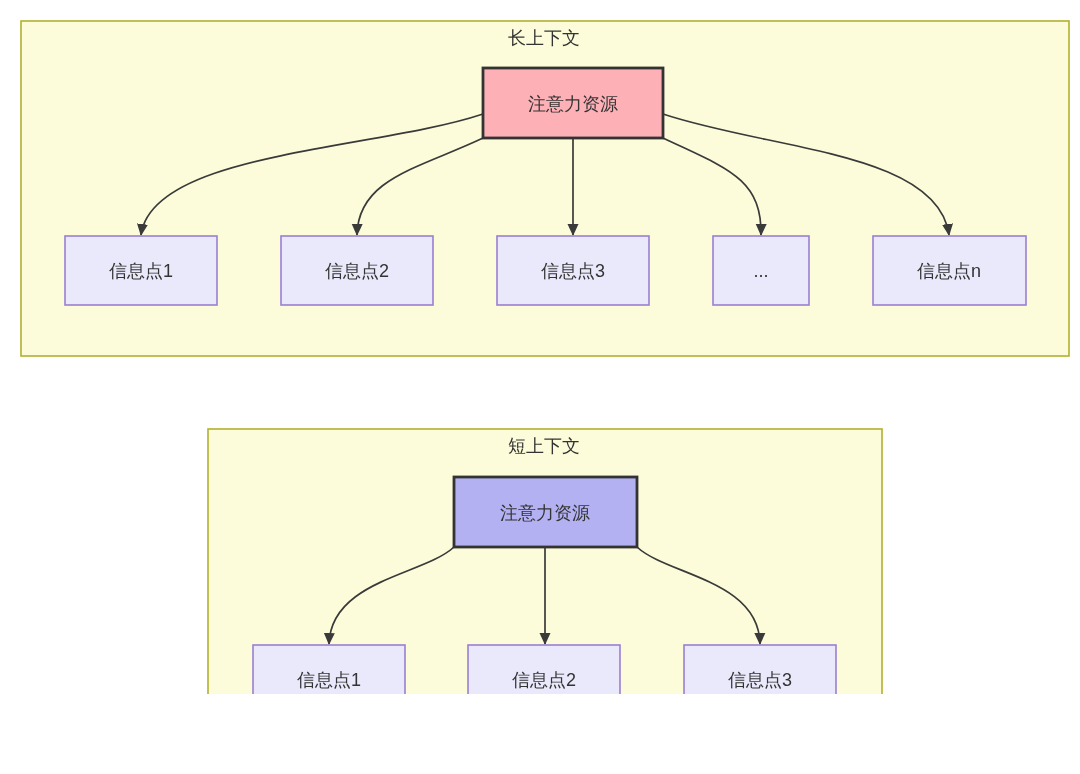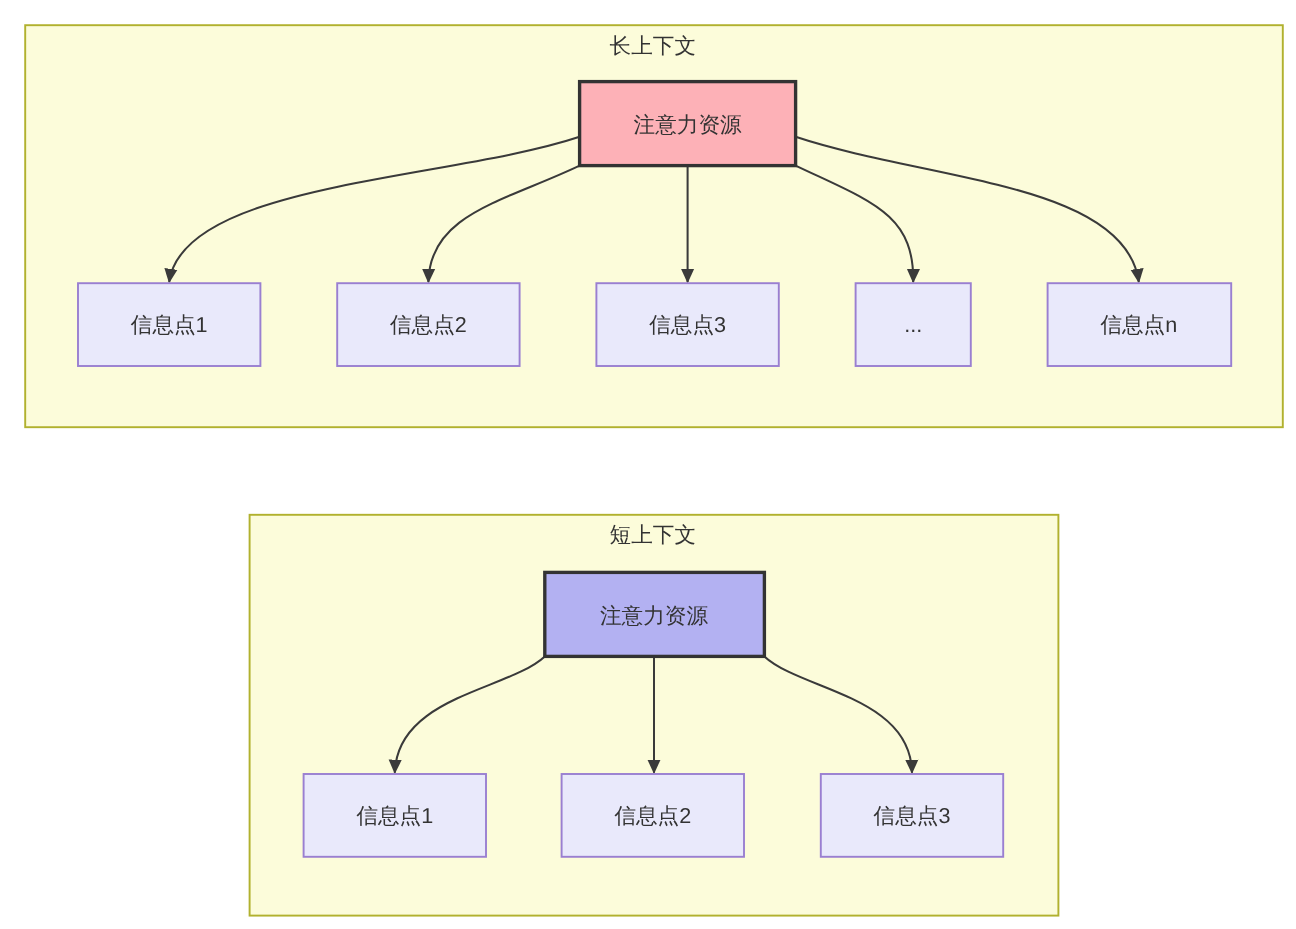--- a/index.html
+++ b/index.html
@@ -3,21 +3,21 @@
 <meta charset="utf-8">
 <style>
   html, body {
     margin: 0;
     padding: 0;
     background: #ffffff;
     font-family: "Liberation Sans", sans-serif;
   }
   .canvas-wrap {
     width: 1080px;
-    height: 774px;
+    height: 694px;
     position: relative;
   }
   svg { display: block; }
 
   .container-box {
     fill: var(--container-fill);
     stroke: var(--container-border);
     stroke-width: 1.6;
   }
   .diagram-title {

